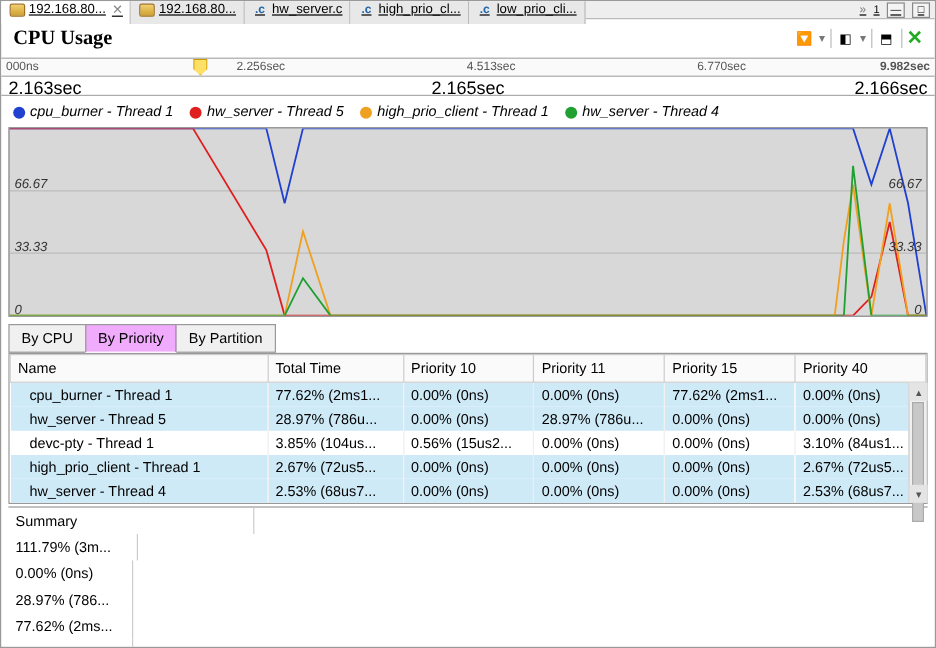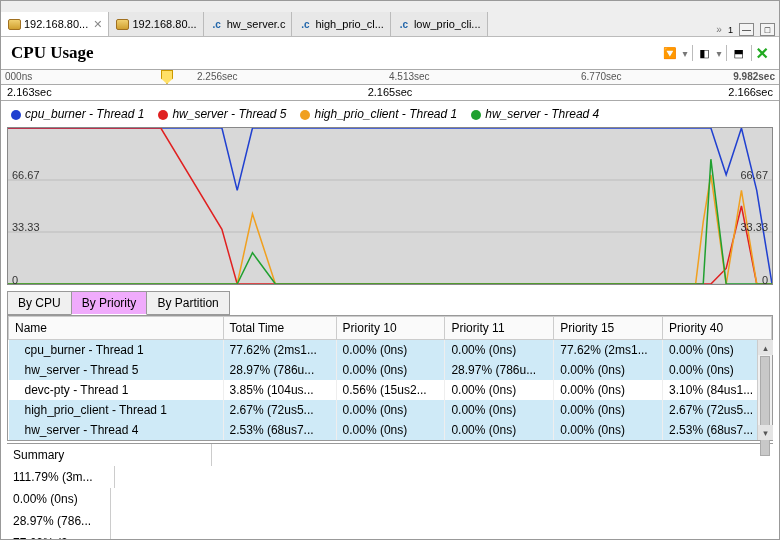--- a/index.html
+++ b/index.html
@@ -1,41 +1,41 @@
 <!DOCTYPE html>
 <html><head>
 <meta charset="utf-8">
 <style>
 * { box-sizing: border-box; margin: 0; padding: 0; }
 body { font-family: "Segoe UI", Tahoma, sans-serif; font-size: 11px; background: #fff; width: 780px; height: 540px; overflow: hidden; border: 1px solid #999; position: relative; }
-.tabs { display: flex; align-items: flex-end; height: 36px; border-bottom: 1px solid #bbb; background: #eee; }
+.tabs { display: flex; align-items: center; height: 15px; border-bottom: 1px solid #bbb; background: #eee; text-decoration: underline; }
 .tab { display: flex; align-items: center; gap: 3px; padding: 3px 6px; border-right: 1px solid #bbb; background: #e8e8e8; white-space: nowrap; overflow: hidden; font-size: 11px; height: 24px; }
 .tab.active { background: #fff; }
 .tab .close { margin-left: 2px; color: #888; }
 .tab-icon { width: 14px; height: 14px; display: inline-flex; align-items: center; justify-content: center; font-size: 10px; }
 .icon-ip { background: linear-gradient(#f0d070,#d0a030); border: 1px solid #a07020; border-radius: 2px; width: 13px; height: 11px; }
 .icon-c { color: #26a; font-weight: bold; font-size: 10px; }
 .tabs-right { margin-left: auto; display: flex; align-items: center; gap: 6px; padding-right: 4px; }
 .chev { color: #777; font-size: 10px; }
 .winbtn { width: 15px; height: 13px; border: 1px solid #888; background: #f4f4f4; display: inline-flex; align-items: center; justify-content: center; font-size: 9px; }
 .titlebar { display: flex; align-items: center; padding: 6px 10px; }
 .titlebar h1 { font-size: 17px; font-weight: bold; font-family: Georgia, serif; }
 .toolbar { margin-left: auto; display: flex; align-items: center; gap: 4px; }
 .tbtn { width: 16px; height: 16px; display: inline-flex; align-items: center; justify-content: center; font-size: 11px; }
 .green-x { color: #2a2; font-weight: bold; font-size: 16px; }
 .sep { width: 1px; height: 16px; background: #bbb; }
 .ruler { position: relative; height: 16px; border-top: 1px solid #aaa; border-bottom: 1px solid #aaa; background: #fafafa; font-size: 10px; color: #555; }
 .ruler span { position: absolute; top: 1px; }
 .marker { position: absolute; top: 0; width: 12px; height: 14px; background: #ffe066; border: 1px solid #cc9900; clip-path: polygon(0 0, 100% 0, 100% 60%, 50% 100%, 0 60%); }
-.zoomruler { position: relative; height: 16px; border-bottom: 1px solid #aaa; font-size: 11px; }
+.zoomruler { position: relative; height: 16px; border-bottom: 1px solid #aaa; font-size: 15px; }
 .zoomruler span { position: absolute; top: 1px; }
 .legend { display: flex; align-items: center; gap: 14px; padding: 6px 10px; font-style: italic; font-size: 12px; }
 .dot { width: 10px; height: 10px; border-radius: 50%; display: inline-block; margin-right: 4px; vertical-align: middle; }
 .chart { position: relative; height: 158px; margin: 0 6px; border: 1px solid #888; background: #d8d8d8; }
-.ylab { position: absolute; font-size: 11px; color: #333; }
+.ylab { position: absolute; font-size: 11px; font-style: italic; color: #333; }
 .chart svg { position: absolute; inset: 0; width: 100%; height: 100%; }
 .viewtabs { display: flex; margin: 6px 16px 0 6px; text-align: center; }
 .vtab { padding: 4px 10px; border: 1px solid #999; background: #f0f0f0; font-size: 12px; margin-right: -1px; }
 .vtab.active { background: #f0abfc; border-bottom: 1px solid #fff; position: relative; z-index: 2; }
 .table-wrap { border: 1px solid #999; margin: 0 6px; position: relative; }
 table { width: 100%; border-collapse: collapse; font-size: 12px; }
 th { text-align: left; padding: 4px 6px; border: 1px solid #ccc; background: #fafafa; font-weight: normal; }
 td { padding: 3px 6px; border-right: 1px solid #eee; white-space: nowrap; overflow: hidden; }
 tr.hl td { background: #cfeaf7; }
 tr.hl td:first-child { padding-left: 16px; }

